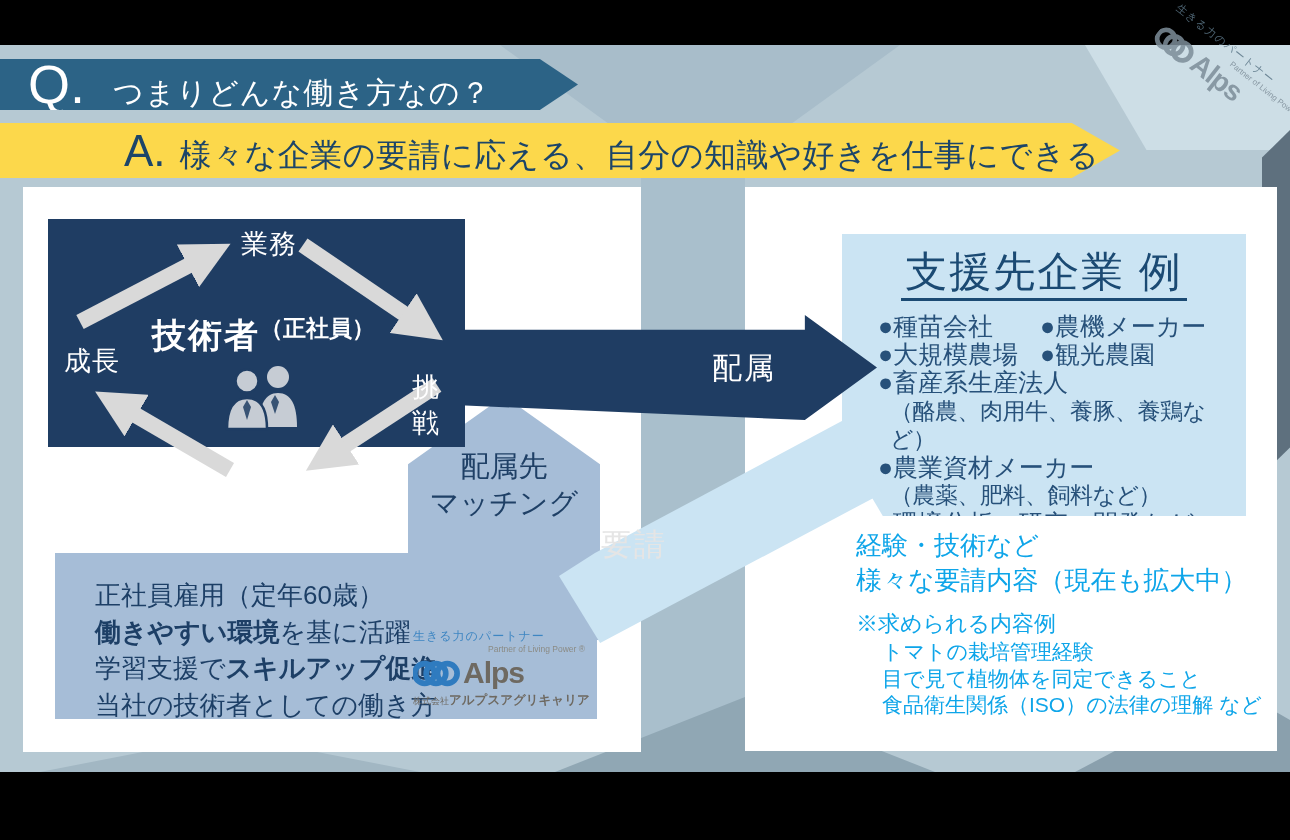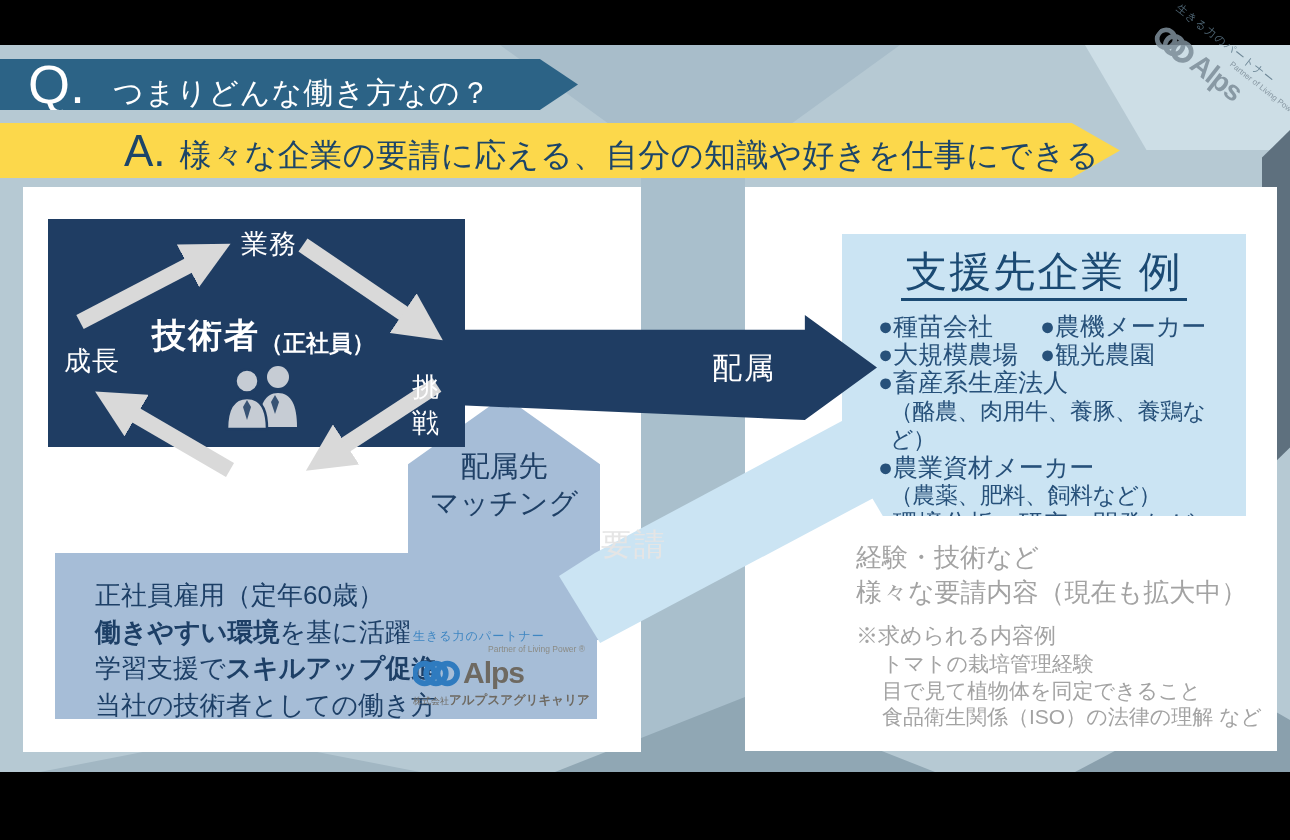--- a/index.html
+++ b/index.html
@@ -63,21 +63,21 @@
   .alps .company .pre{font-size:9px;font-weight:normal;text-align:right;}
 
   
   #cycle{left:48px;top:219px;width:417px;height:228px;background:#1f3d63;color:#fff;}
   .cyc-label{position:absolute;font-size:27px;letter-spacing:1px;}
   #cyc-top{left:193px;top:7px;}
   #cyc-left{left:16px;top:124px;}
   #cyc-right{left:364px;top:126px;margin-top:24px;}
   #cyc-bottom{left:189px;top:232px;font-family:Liberation Serif, serif;}
   #cyc-center{position:absolute;left:0;right:0;top:94px;display:flex;justify-content:center;
-    align-items:flex-end;padding-left:14px;}
+    align-items:flex-start;padding-left:14px;}
   #cyc-center .t1{font-size:34px;font-weight:bold;letter-spacing:2px;}
   #cyc-center .t2{font-size:23px;font-weight:bold;}
   #cycle svg.arrows{position:absolute;left:0;top:0;}
   #people{position:absolute;left:175px;top:146px;}
 
   
   #assign-arrow{left:460px;top:315px;width:417px;height:105px;background:#1f3d63;
     clip-path:polygon(0 14%,82.7% 14%,82.7% 0,100% 50%,82.7% 100%,0 86%);}
   #assign-label{position:absolute;left:252px;top:33px;color:#fff;font-size:30px;letter-spacing:2px;}
 
@@ -89,21 +89,21 @@
   
   #client-box{left:842px;top:208px;width:404px;height:282px;background:#cbe4f3;
     clip-path:polygon(0 0,100% 0,100% 100%,10.1% 100%,0 75.5%);color:#27517a;margin-top:26px;}
   #client-title{text-align:center;margin-top:10px;font-size:42px;color:#1b4a73;letter-spacing:2px;}
   #client-title span{border-bottom:3px solid #1b4a73;padding:0 4px 3px 4px;}
   #client-rows{margin:12px 0 0 36px;font-size:25px;line-height:28.2px;}
   #client-rows .c1{display:inline-block;width:162px;}
   #client-rows .indent{font-size:23px;letter-spacing:-0.5px;padding-left:12px;}
 
   
-  #req-details{left:856px;top:540px;width:420px;color:#a3a3a3;}
+  #req-details{left:856px;top:528px;width:420px;color:#0ea5e9;}
   #req-details .big{font-size:26px;line-height:35px;}
   #req-details .note-title{font-size:22px;margin-top:11px;}
   #req-details .note{font-size:21px;line-height:26.5px;padding-left:26px;white-space:nowrap;}
 
   
   #watermark{left:1148px;top:44px;width:160px;transform:rotate(38deg);transform-origin:50% 50%;
     opacity:0.85;}
   #watermark .tjp{color:#5d7889;font-size:11px;letter-spacing:1px;}
   #watermark .ten{color:#7d8d99;font-size:8px;text-align:right;}
   #watermark .brand{color:#7d8d99;font-size:28px;font-weight:bold;letter-spacing:-1px;margin-left:2px;}

